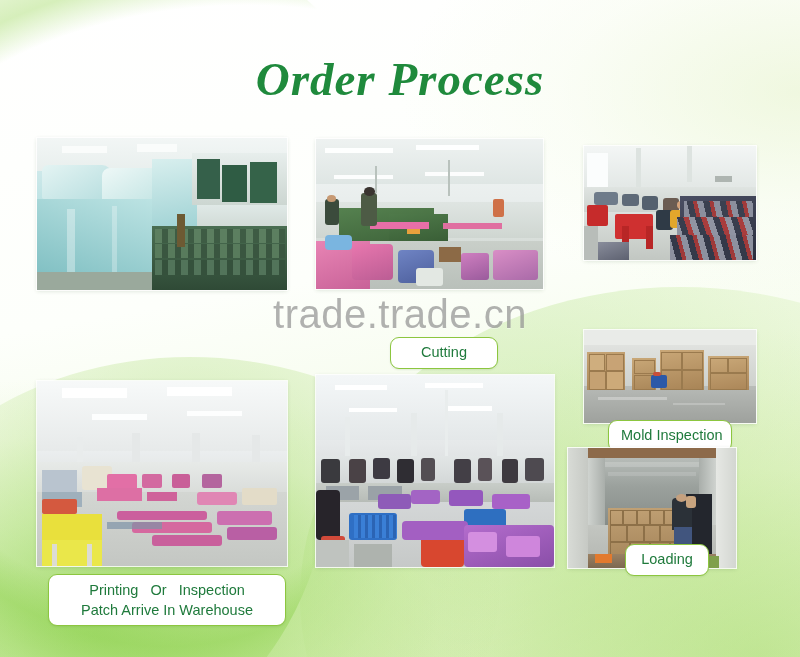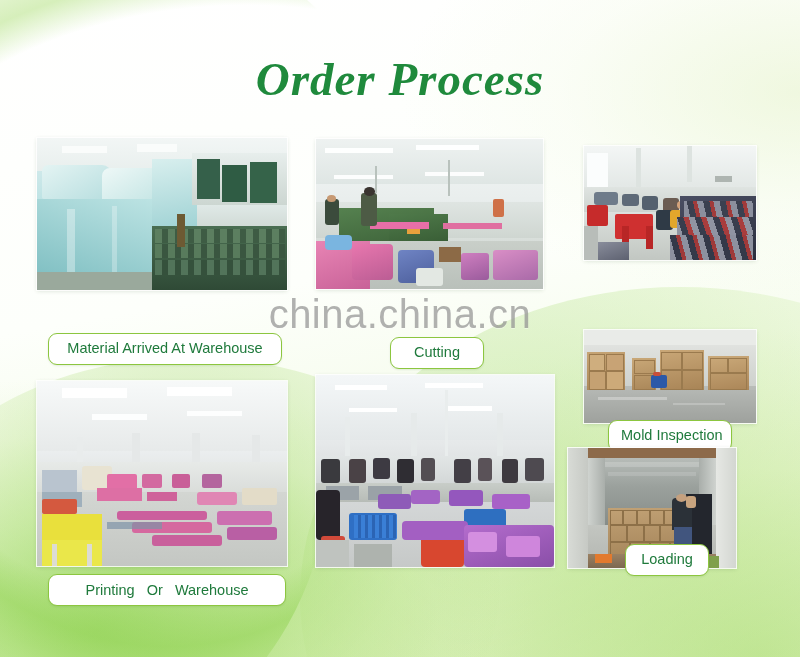--- a/index.html
+++ b/index.html
@@ -158,21 +158,20 @@
       <div class="o" style="left:74%;top:18%;width:10%;height:24%;background:#2f5c44;"></div>
       <div class="o" style="left:85%;top:16%;width:11%;height:27%;background:#356349;"></div>
       <div class="o" style="left:46%;top:58%;width:54%;height:42%;background:linear-gradient(180deg,#4a6e52,#2f4a36);"></div>
       <div class="o" style="left:47%;top:60%;width:52%;height:9%;background:repeating-linear-gradient(90deg,#5c7f60 0 7px,#3e5c44 7px 13px);"></div>
       <div class="o" style="left:47%;top:70%;width:52%;height:9%;background:repeating-linear-gradient(90deg,#587b5c 0 7px,#3a5640 7px 13px);"></div>
       <div class="o" style="left:47%;top:80%;width:52%;height:10%;background:repeating-linear-gradient(90deg,#52745a 0 7px,#35513c 7px 13px);"></div>
       <div class="o" style="left:56%;top:50%;width:3%;height:22%;background:#6d5a33;"></div>
       <div class="o" style="left:0;top:88%;width:46%;height:12%;background:#9aa99c;"></div>
     </div>
   </div>
-  <div class="label" style="left:48px; top:333px; width:234px;">Material Arrived At Warehouse</div>
 
   <div class="photo" style="left:316px; top:139px; width:227px; height:150px;">
     <div class="scene" style="background:linear-gradient(180deg,#f4f6f6 0%,#e9eeed 40%,#d6dcd8 70%,#c3c9c3 100%);">
       <div class="o" style="left:0;top:0;width:100%;height:30%;background:linear-gradient(180deg,#eef2f1,#dfe6e4);"></div>
       <div class="o" style="left:4%;top:6%;width:30%;height:3%;background:#fff;opacity:.95;"></div>
       <div class="o" style="left:44%;top:4%;width:28%;height:3%;background:#fff;opacity:.95;"></div>
       <div class="o" style="left:8%;top:24%;width:26%;height:2.5%;background:#fff;opacity:.9;"></div>
       <div class="o" style="left:48%;top:22%;width:26%;height:2.5%;background:#fff;opacity:.9;"></div>
       <div class="o" style="left:26%;top:18%;width:1%;height:18%;background:#b9c2bd;"></div>
       <div class="o" style="left:58%;top:14%;width:1%;height:24%;background:#b9c2bd;"></div>
@@ -191,21 +190,21 @@
       <div class="o" style="left:0;top:68%;width:24%;height:32%;background:linear-gradient(160deg,#e884b4,#c86298);"></div>
       <div class="o" style="left:4%;top:64%;width:12%;height:10%;background:#7ab5e0;border-radius:4px;"></div>
       <div class="o" style="left:16%;top:70%;width:18%;height:24%;background:linear-gradient(160deg,#e877ae,#bb5d94);border-radius:4px;"></div>
       <div class="o" style="left:36%;top:74%;width:16%;height:22%;background:linear-gradient(160deg,#6f84c4,#4d5f9c);border-radius:4px;"></div>
       <div class="o" style="left:54%;top:72%;width:10%;height:10%;background:#8c6a46;"></div>
       <div class="o" style="left:64%;top:76%;width:12%;height:18%;background:linear-gradient(160deg,#cf7fc0,#9a5b9c);border-radius:3px;"></div>
       <div class="o" style="left:78%;top:74%;width:20%;height:20%;background:linear-gradient(160deg,#d98ec6,#a96aa8);border-radius:3px;"></div>
       <div class="o" style="left:44%;top:86%;width:12%;height:12%;background:#e3e8e3;border-radius:3px;"></div>
     </div>
   </div>
-  <div class="label" style="left:390px; top:337px; width:94px;">Cutting</div>
+  <div class="label" style="left:390px; top:337px; width:108px;">Cutting</div>
 
   <div class="photo" style="left:584px; top:146px; width:172px; height:114px;">
     <div class="scene" style="background:linear-gradient(180deg,#f3f5f5 0%,#e7ebea 42%,#d3d8d4 72%,#c2c7c2 100%);">
       <div class="o" style="left:0;top:0;width:100%;height:36%;background:linear-gradient(180deg,#f3f6f5,#e3e8e6);"></div>
       <div class="o" style="left:2%;top:6%;width:12%;height:30%;background:#fbfdfd;"></div>
       <div class="o" style="left:30%;top:2%;width:3%;height:34%;background:#dde3e0;"></div>
       <div class="o" style="left:60%;top:0;width:3%;height:32%;background:#dde3e0;"></div>
       <div class="o" style="left:76%;top:26%;width:10%;height:6%;background:#aeb5b1;"></div>
       <div class="o" style="left:0;top:36%;width:100%;height:22%;background:linear-gradient(180deg,#dfe4e1,#cdd3cf);"></div>
       <div class="o" style="left:6%;top:40%;width:14%;height:12%;background:#6e7b8a;border-radius:3px;"></div>
@@ -258,21 +257,21 @@
       <div class="o" style="left:72%;top:70%;width:22%;height:8%;background:#cc6fb0;border-radius:3px;"></div>
       <div class="o" style="left:76%;top:79%;width:20%;height:7%;background:#b95fa4;border-radius:3px;"></div>
       <div class="o" style="left:28%;top:76%;width:22%;height:4%;background:#7e93a6;opacity:.7;"></div>
       <div class="o" style="left:2%;top:72%;width:24%;height:16%;background:#e9e03c;"></div>
       <div class="o" style="left:2%;top:86%;width:24%;height:14%;background:#eae74a;"></div>
       <div class="o" style="left:6%;top:88%;width:2%;height:12%;background:#dcdcd4;"></div>
       <div class="o" style="left:20%;top:88%;width:2%;height:12%;background:#dcdcd4;"></div>
       <div class="o" style="left:2%;top:64%;width:14%;height:8%;background:#d4593f;border-radius:2px;"></div>
     </div>
   </div>
-  <div class="label two" style="left:48px; top:574px; width:238px;"><span>Printing   Or   Warehouse</span><br></div>
+  <div class="label two" style="left:48px; top:574px; width:238px;"><span>Printing   Or   Inspection</span><br><span>Patch Arrive In Warehouse</span></div>
 
   <div class="photo" style="left:316px; top:375px; width:238px; height:192px;">
     <div class="scene" style="background:linear-gradient(180deg,#f3f5f6 0%,#e8ebec 32%,#d7dadb 58%,#c6c9c8 100%);">
       <div class="o" style="left:0;top:0;width:100%;height:34%;background:linear-gradient(180deg,#f4f7f8,#e4e8e9);"></div>
       <div class="o" style="left:8%;top:5%;width:22%;height:3%;background:#ffffff;"></div>
       <div class="o" style="left:46%;top:4%;width:24%;height:3%;background:#ffffff;"></div>
       <div class="o" style="left:14%;top:17%;width:20%;height:2.5%;background:#ffffff;"></div>
       <div class="o" style="left:54%;top:16%;width:20%;height:2.5%;background:#ffffff;"></div>
       <div class="o" style="left:12%;top:22%;width:2.5%;height:22%;background:#e8ecec;"></div>
       <div class="o" style="left:40%;top:20%;width:2.5%;height:24%;background:#e6eaea;"></div>
@@ -372,15 +371,15 @@
       <div class="o" style="left:63%;top:66%;width:11%;height:28%;background:#41557e;"></div>
       <div class="o" style="left:70%;top:40%;width:6%;height:10%;background:#c8a47f;border-radius:3px;"></div>
       <div class="o" style="left:12%;top:88%;width:76%;height:12%;background:linear-gradient(180deg,#9a8163,#7d6850);"></div>
       <div class="o" style="left:16%;top:88%;width:10%;height:8%;background:#e27a2e;"></div>
       <div class="o" style="left:40%;top:88%;width:10%;height:8%;background:#e2802f;"></div>
       <div class="o" style="left:84%;top:90%;width:6%;height:10%;background:#7fa04c;"></div>
     </div>
   </div>
   <div class="label" style="left:625px; top:544px; width:84px;">Loading</div>
 
-  <div id="watermark">china.china.cn</div>
+  <div id="watermark">trade.trade.cn</div>
 
 </div>
 
 </body></html>

